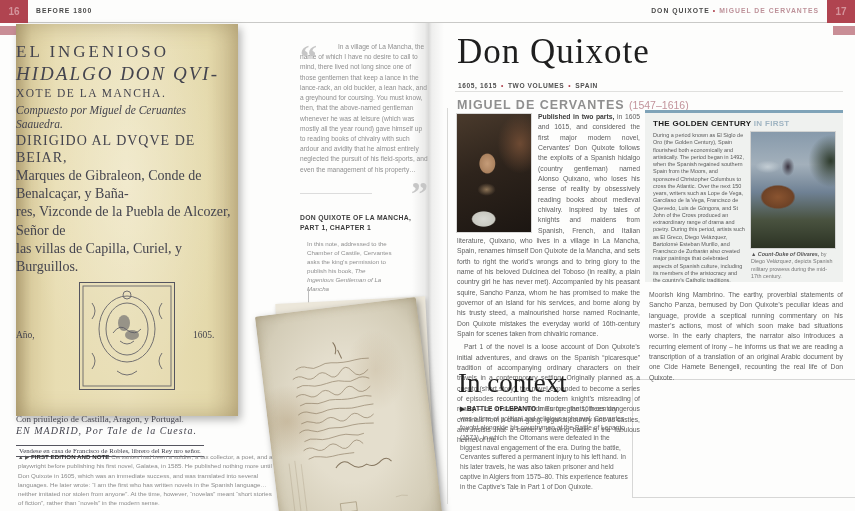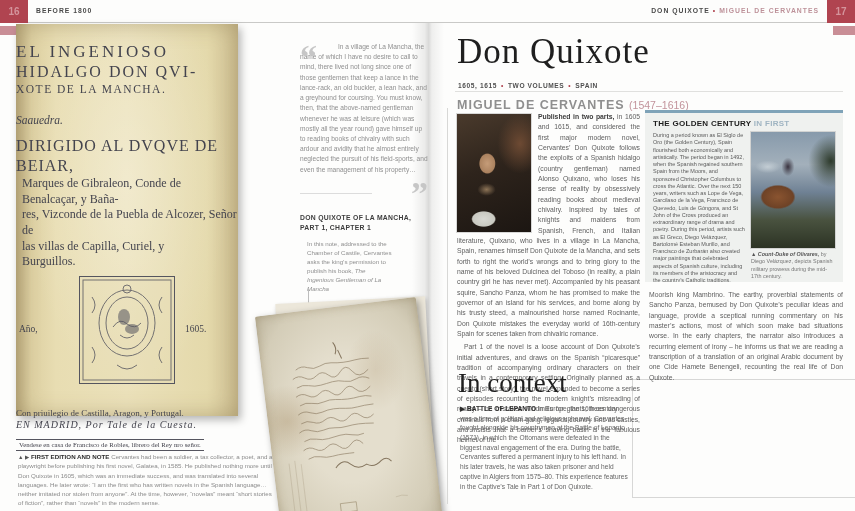--- a/index.html
+++ b/index.html
@@ -40,26 +40,26 @@
       linear-gradient(90deg, #c0b083 0%, #ddd0a2 7%, #e8ddb2 18%, #ebe1ba 50%, #e4d9ab 86%, #cfc093 100%),
       #e6dcb0;
     box-shadow: inset 0 0 22px rgba(110,90,50,.35), 3px 4px 8px rgba(0,0,0,.28);
     color:#44444e;
     font-family:"Liberation Serif", serif;
     text-align:left;
     padding-top:17px;
     line-height:1.25;
   }
   .tp-l1 { font-size:17px; letter-spacing:3px; }
-  .tp-l2 { font-size:16px; letter-spacing:2px; }
+  .tp-l2 { font-size:19px; letter-spacing:2px;font-style:italic; }
   .tp-l3 { font-size:11.5px; letter-spacing:1.5px; }
   .tp-script { font-style:italic; font-size:11.5px; margin-top:4px; line-height:1.2; }
-  .tp-l6 { font-size:16px; letter-spacing:1px; margin-top:8px;font-family:Liberation Serif, serif; }
-  .tp-sm { font-size:12px; line-height:1.3;padding-left:6px; }
-  .tp-crest-row { display:flex; align-items:center; justify-content:center; margin-top:6px; gap:10px; }
+  .tp-l6 { font-size:14px; letter-spacing:1px; margin-top:0;font-family:Liberation Serif, serif; }
+  .tp-sm { font-size:14px; line-height:1.3; }
+  .tp-crest-row { display:flex; align-items:center; justify-content:center; margin-top:6px; gap:18px; }
   .tp-year { font-size:9.5px; width:50px; }
   .tp-crest { width:96px; height:108px; border:1px solid #55555f; background:rgba(230,220,180,.4); }
   .tp-b1 { font-size:9px; margin-top:24px; }
   .tp-b2 { font-size:10px; font-style:italic; letter-spacing:1px; }
   .tp-b3 { font-size:6.8px; border-top:1px solid #55555f; border-bottom:1px solid #55555f;
     display:inline-block; padding:1px 3px; margin-top:2px; }
 
   
   .quoteblock { left:300px; top:42px; width:128px; }
   .bigquote { font-family:"Liberation Serif", serif; font-weight:bold; font-size:34px; color:#c6c6c6; line-height:1; }
@@ -162,21 +162,21 @@
 <div class="abs runhead left">BEFORE 1800</div>
 <div class="abs runhead right"><span>DON QUIXOTE</span><span class="dot">•</span><span class="author">MIGUEL DE CERVANTES</span></div>
 <div class="abs pgnum-box right">17</div>
 <div class="abs pgtab right"></div>
 <div class="abs gutter"></div>
 
 <div class="abs titlepage">
   <div class="tp-l1">EL INGENIOSO</div>
   <div class="tp-l2">HIDALGO DON QVI-</div>
   <div class="tp-l3">XOTE DE LA MANCHA.</div>
-  <div class="tp-script"><br><span>Saauedra.</span></div>
+  <div class="tp-script"><span>Compuesto por Miguel de Ceruantes</span><br><span>Saauedra.</span></div>
   <div class="tp-l6">DIRIGIDO AL DVQVE DE BEIAR,</div>
   <div class="tp-sm"><span>Marques de Gibraleon, Conde de Benalcaçar, y Baña-</span><br><span>res, Vizconde de la Puebla de Alcozer, Señor de</span><br><span>las villas de Capilla, Curiel, y</span><br><span>Burguillos.</span></div>
   <div class="tp-crest-row">
     <div class="tp-year">Año,</div>
     <div class="tp-crest">
       <svg width="94" height="106" viewBox="0 0 94 106">
         <g fill="none" stroke="#55555f" stroke-width="1" opacity=".8">
           <rect x="3" y="3" width="88" height="100"></rect>
           <ellipse cx="47" cy="46" rx="28" ry="33"></ellipse>
           <ellipse cx="47" cy="46" rx="21" ry="26"></ellipse>

